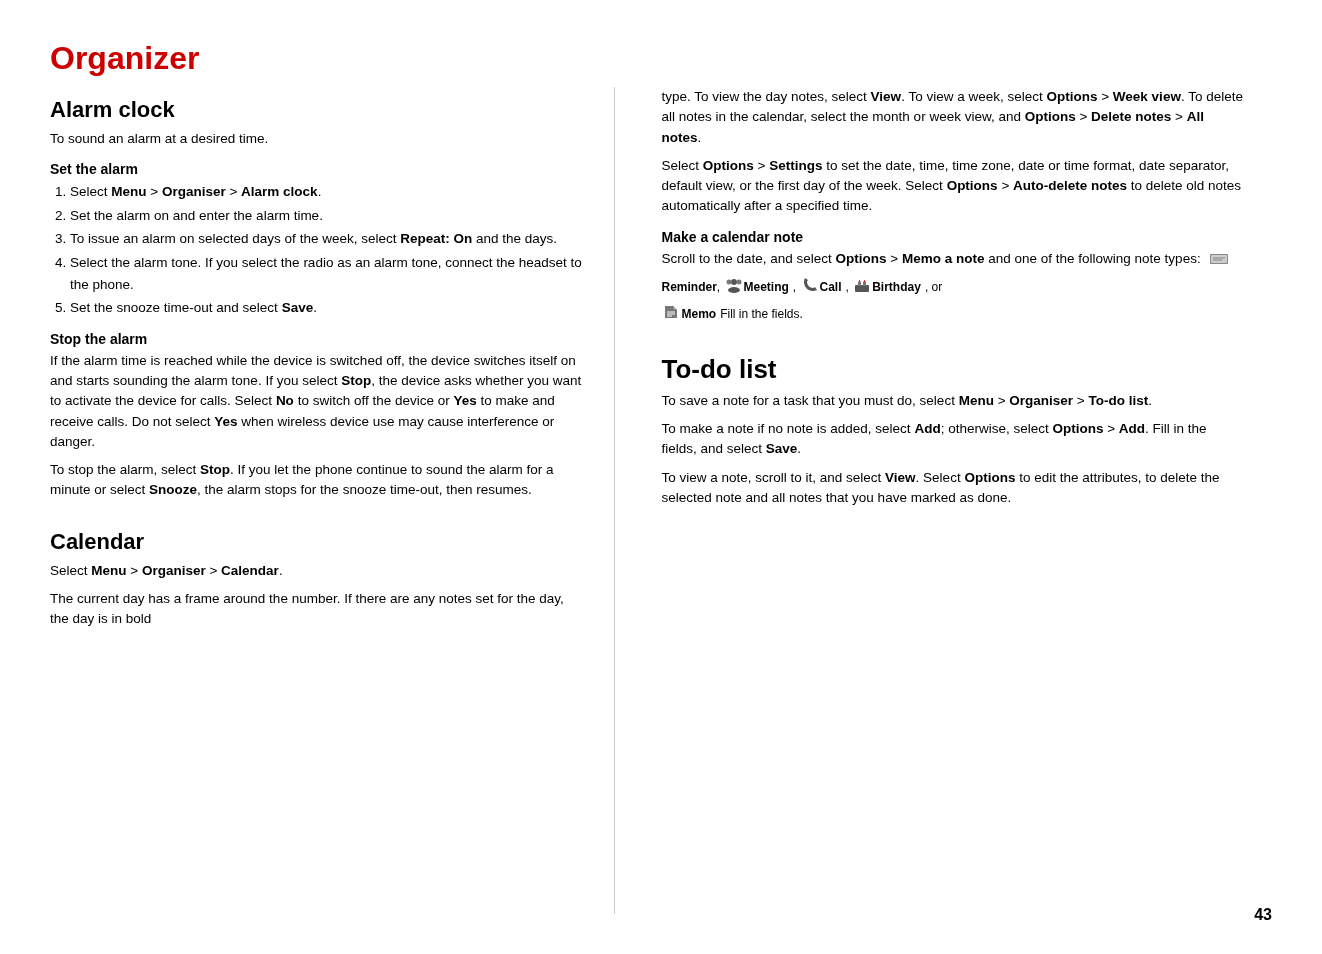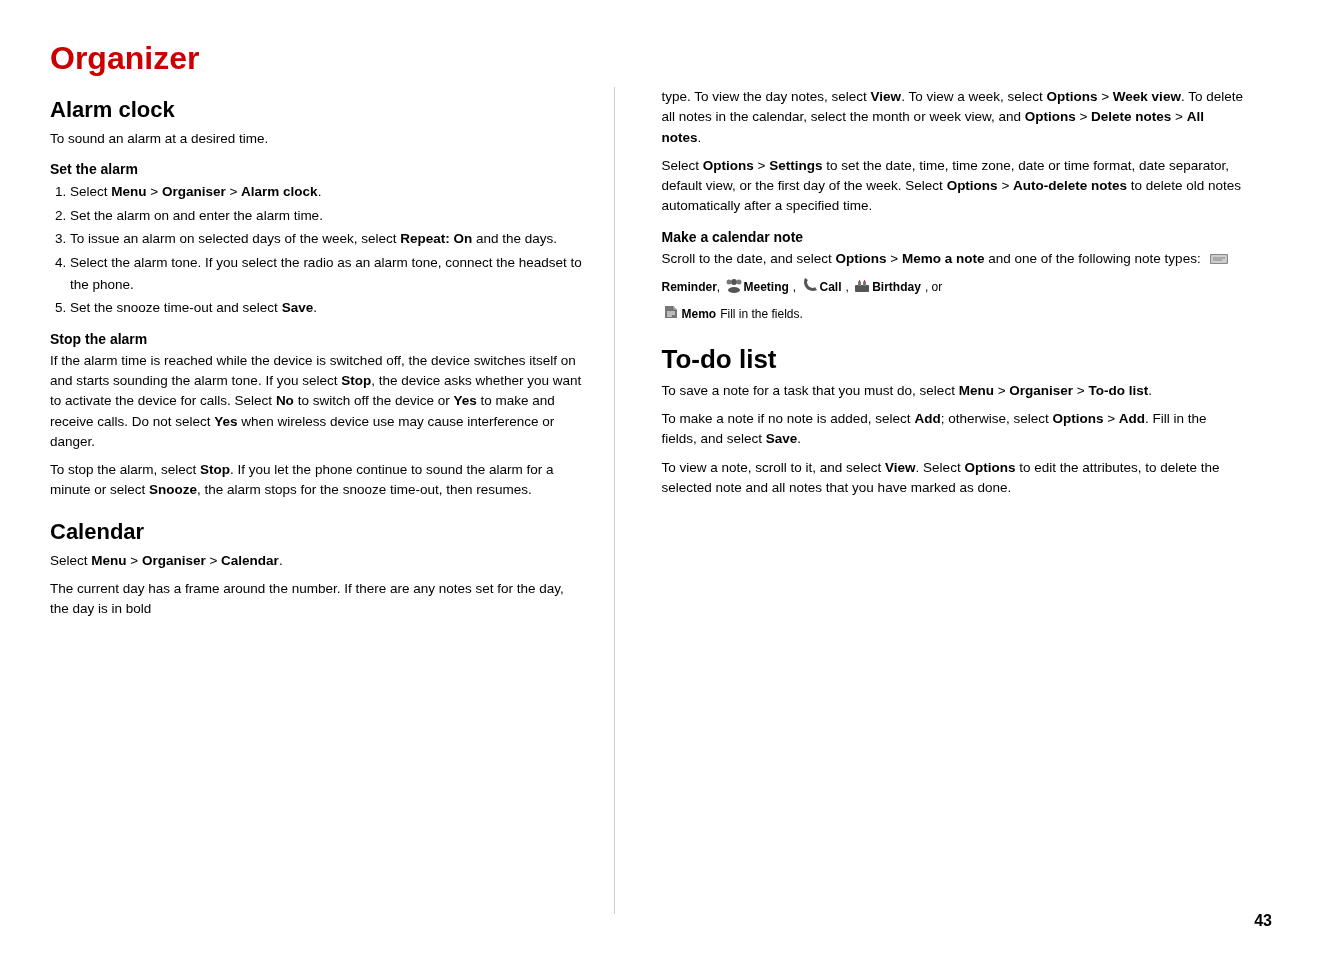--- a/index.html
+++ b/index.html
@@ -86,21 +86,21 @@
       color: #000000;
       margin-bottom: 2px;
     }
 
     .bold {
       font-weight: bold;
     }
 
     .page-number {
       position: absolute;
-      bottom: 24px;
+      bottom: 30px;
       right: 50px;
       font-size: 16px;
       font-weight: bold;
       color: #000;
     }
 
     .note-types-line {
       display: flex;
       flex-wrap: wrap;
       align-items: center;
@@ -115,21 +115,21 @@
     }
 
     
     .svg-icon {
       display: inline-block;
       vertical-align: middle;
       margin: 0 2px;
     }
 
     .section-divider {
-      margin-top: 18px;
+      margin-top: 28px;
     }
   </style>
 </head>
 <body>
 
 <div class="page-container" style="position:relative;">
   <div class="page-title">Organizer</div>
 
   <div class="two-column">
 

